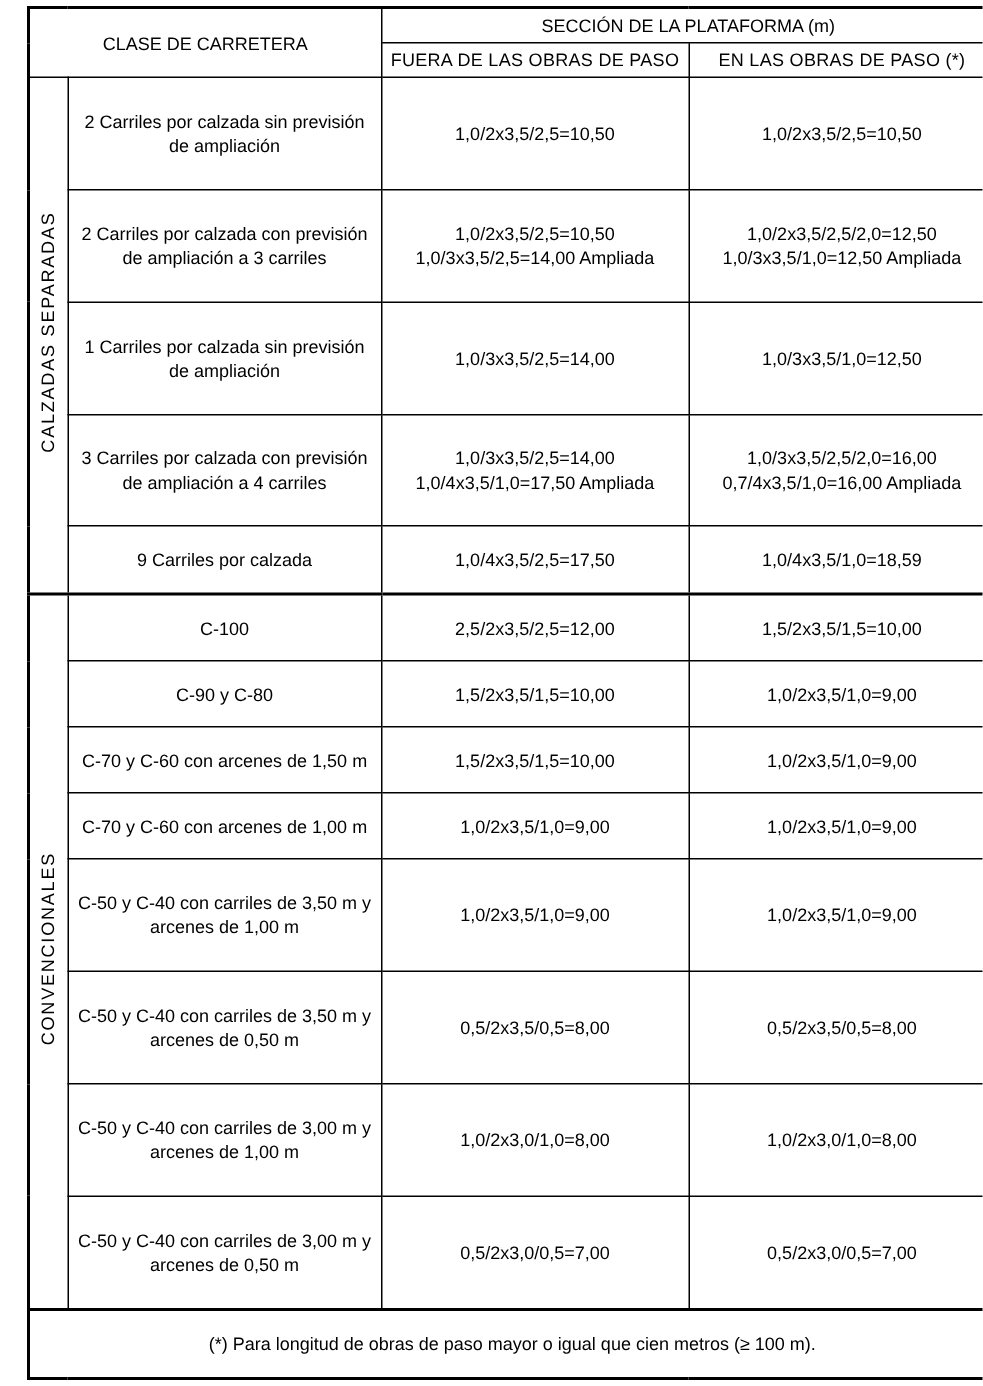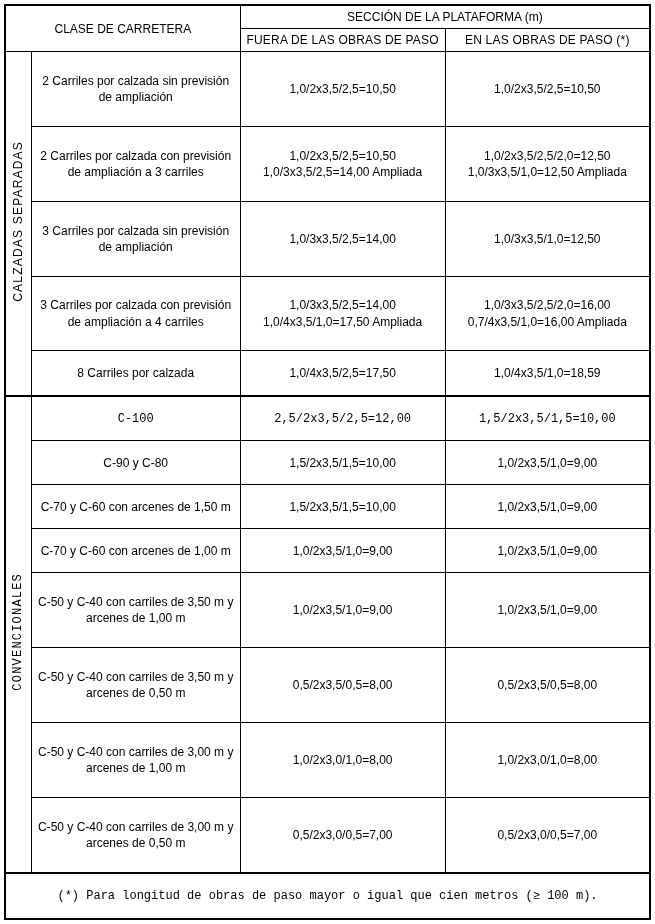--- a/index.html
+++ b/index.html
@@ -12,20 +12,21 @@
     height: 924px;
     font-family: "Liberation Sans", sans-serif;
     color: #000000;
     overflow: hidden;
   }
   .sheet {
     width: 537px;
     height: 924px;
     box-sizing: border-box;
     padding: 4px 4px 4px 4px;
+    margin-left: 14px;
   }
   table.spec {
     border-collapse: collapse;
     width: 647px;
     height: 916px;
     table-layout: fixed;
     border: 2px solid #000;
   }
   table.spec td, table.spec th {
     border: 1px solid #000;
@@ -73,21 +74,21 @@
   .footnote {
     font-size: 12px;
     text-align: center;
     padding: 8px 6px;
     border-radius: 20px;
   }
   .col-grp { width: 26px; }
   .col-cls { width: 207px; }
   .col-a { width: 203px; }
   .col-b { width: 203px; }
-  .thick-top { border-top: 2px solid #000 !important; font-family: Liberation Mono, monospace; }
+  .thick-top { border-top: 2px solid #000 !important; }
 </style>
 </head>
 <body>
 
 <div class="sheet">
   <table class="spec">
     <colgroup>
       <col class="col-grp">
       <col class="col-cls">
       <col class="col-a">
@@ -122,41 +123,41 @@
         <td class="val">
           <span class="line">1,0/2x3,5/2,5=10,50</span>
           <span class="line">1,0/3x3,5/2,5=14,00 Ampliada</span>
         </td>
         <td class="val">
           <span class="line">1,0/2x3,5/2,5/2,0=12,50</span>
           <span class="line">1,0/3x3,5/1,0=12,50 Ampliada</span>
         </td>
       </tr>
       <tr>
-        <td class="cls">3 Carriles por calzada sin previsión de ampliación</td>
+        <td class="cls">1 Carriles por calzada sin previsión de ampliación</td>
         <td class="val">
           <span class="line">1,0/3x3,5/2,5=14,00</span>
         </td>
         <td class="val">
           <span class="line">1,0/3x3,5/1,0=12,50</span>
         </td>
       </tr>
       <tr>
         <td class="cls">3 Carriles por calzada con previsión de ampliación a 4 carriles</td>
         <td class="val">
           <span class="line">1,0/3x3,5/2,5=14,00</span>
           <span class="line">1,0/4x3,5/1,0=17,50 Ampliada</span>
         </td>
         <td class="val">
           <span class="line">1,0/3x3,5/2,5/2,0=16,00</span>
           <span class="line">0,7/4x3,5/1,0=16,00 Ampliada</span>
         </td>
       </tr>
       <tr>
-        <td class="cls">8 Carriles por calzada</td>
+        <td class="cls">9 Carriles por calzada</td>
         <td class="val">
           <span class="line">1,0/4x3,5/2,5=17,50</span>
         </td>
         <td class="val">
           <span class="line">1,0/4x3,5/1,0=18,59</span>
         </td>
       </tr>
 
       <tr>
         <td class="grp thick-top" rowspan="8">

